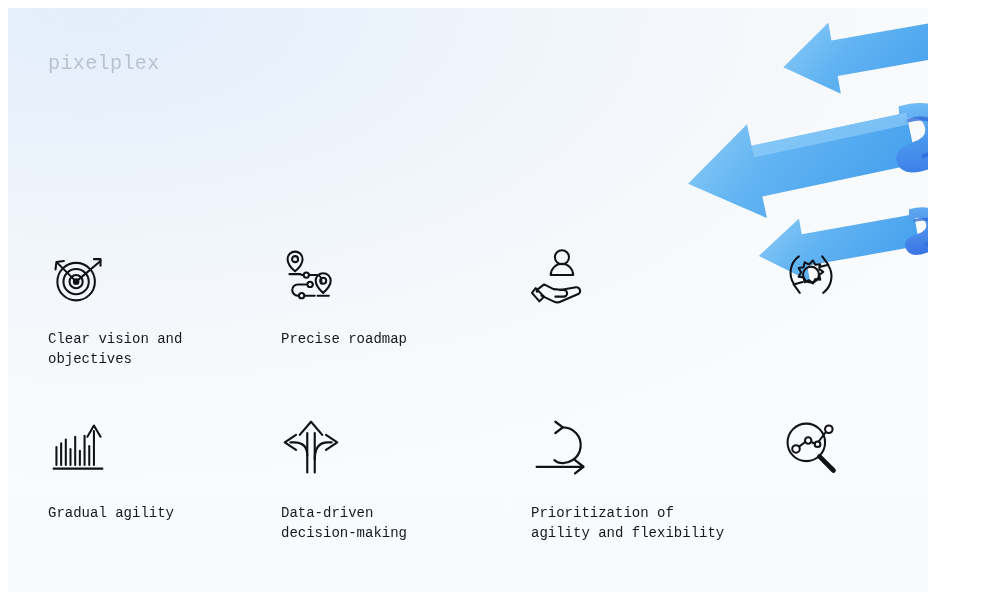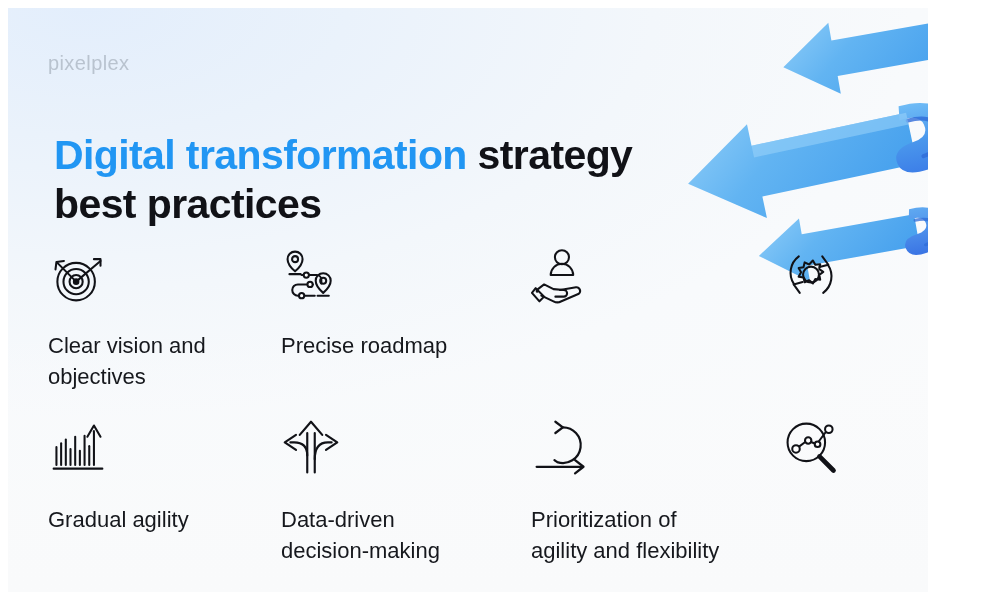--- a/index.html
+++ b/index.html
@@ -6,21 +6,21 @@
     margin: 0;
     padding: 0;
     background: #ffffff;
   }
   #infographic {
     position: relative;
     width: 928px;
     height: 600px;
     overflow: hidden;
     background: #3b82f6;
-    font-family: Liberation Sans, sans-serif;
+    font-family: Liberation Mono, monospace;
   }
   
   .frame {
     position: absolute;
     left: 0; top: 0;
     width: 1000px; height: 600px;
     background: #ffffff;
     z-index: 1;
   }
   .canvas {
@@ -80,21 +80,21 @@
     grid-template-rows: 172px auto;
   }
   .cell { position: relative; }
   .cell-icon {
     width: 60px;
     height: 60px;
     display: block;
   }
   .cell-label {
     margin-top: 24px;
-    font-size: 22px;
+    font-size: 14px;
     line-height: 1.42;
     color: #16181d;
     max-width: 200px;
     white-space: pre-line;
   }
   .cell.r2 .cell-icon { margin-top: 0; }
   .cell.r2 .cell-label { margin-top: 26px; }
 
   
   .arrows {
@@ -149,21 +149,20 @@
         <g transform="translate(84,196)">
           <path d="M16 42 L62 12 L62 28 L176 28 L176 60 L62 60 L62 76 Z" fill="url(#ribA)" transform="rotate(-10 96 44)"></path>
           <path d="M172 22 q30 -2 34 20 q4 22 -24 26 q-18 3 -20 -8 q-2 -10 14 -12 q12 -2 10 -10 q-2 -8 -16 -6 Z" fill="url(#ribC)" transform="rotate(-10 96 44)"></path>
           <path d="M176 34 q18 -1 20 11 q2 12 -14 15" fill="none" stroke="#2f6cd8" stroke-width="3" stroke-linecap="round" transform="rotate(-10 96 44)" opacity="0.75"></path>
         </g>
       </svg>
     </div>
 
     <div class="logo">pixelplex</div>
 
-    <h1 class="heading"><span class="accent">Digital transformation</span><span> strategy best practices</span></h1>
 
     <div class="grid">
 
       <div class="cell r1">
         <span class="cell-icon">
           <svg viewBox="0 0 64 64" width="60" height="60" fill="none" stroke="#111217" stroke-width="2.2" stroke-linecap="round" stroke-linejoin="round">
             <circle cx="30" cy="38" r="20"></circle>
             <circle cx="30" cy="38" r="13.5"></circle>
             <circle cx="30" cy="38" r="7"></circle>
             <circle cx="30" cy="38" r="2.4" fill="#111217"></circle>

